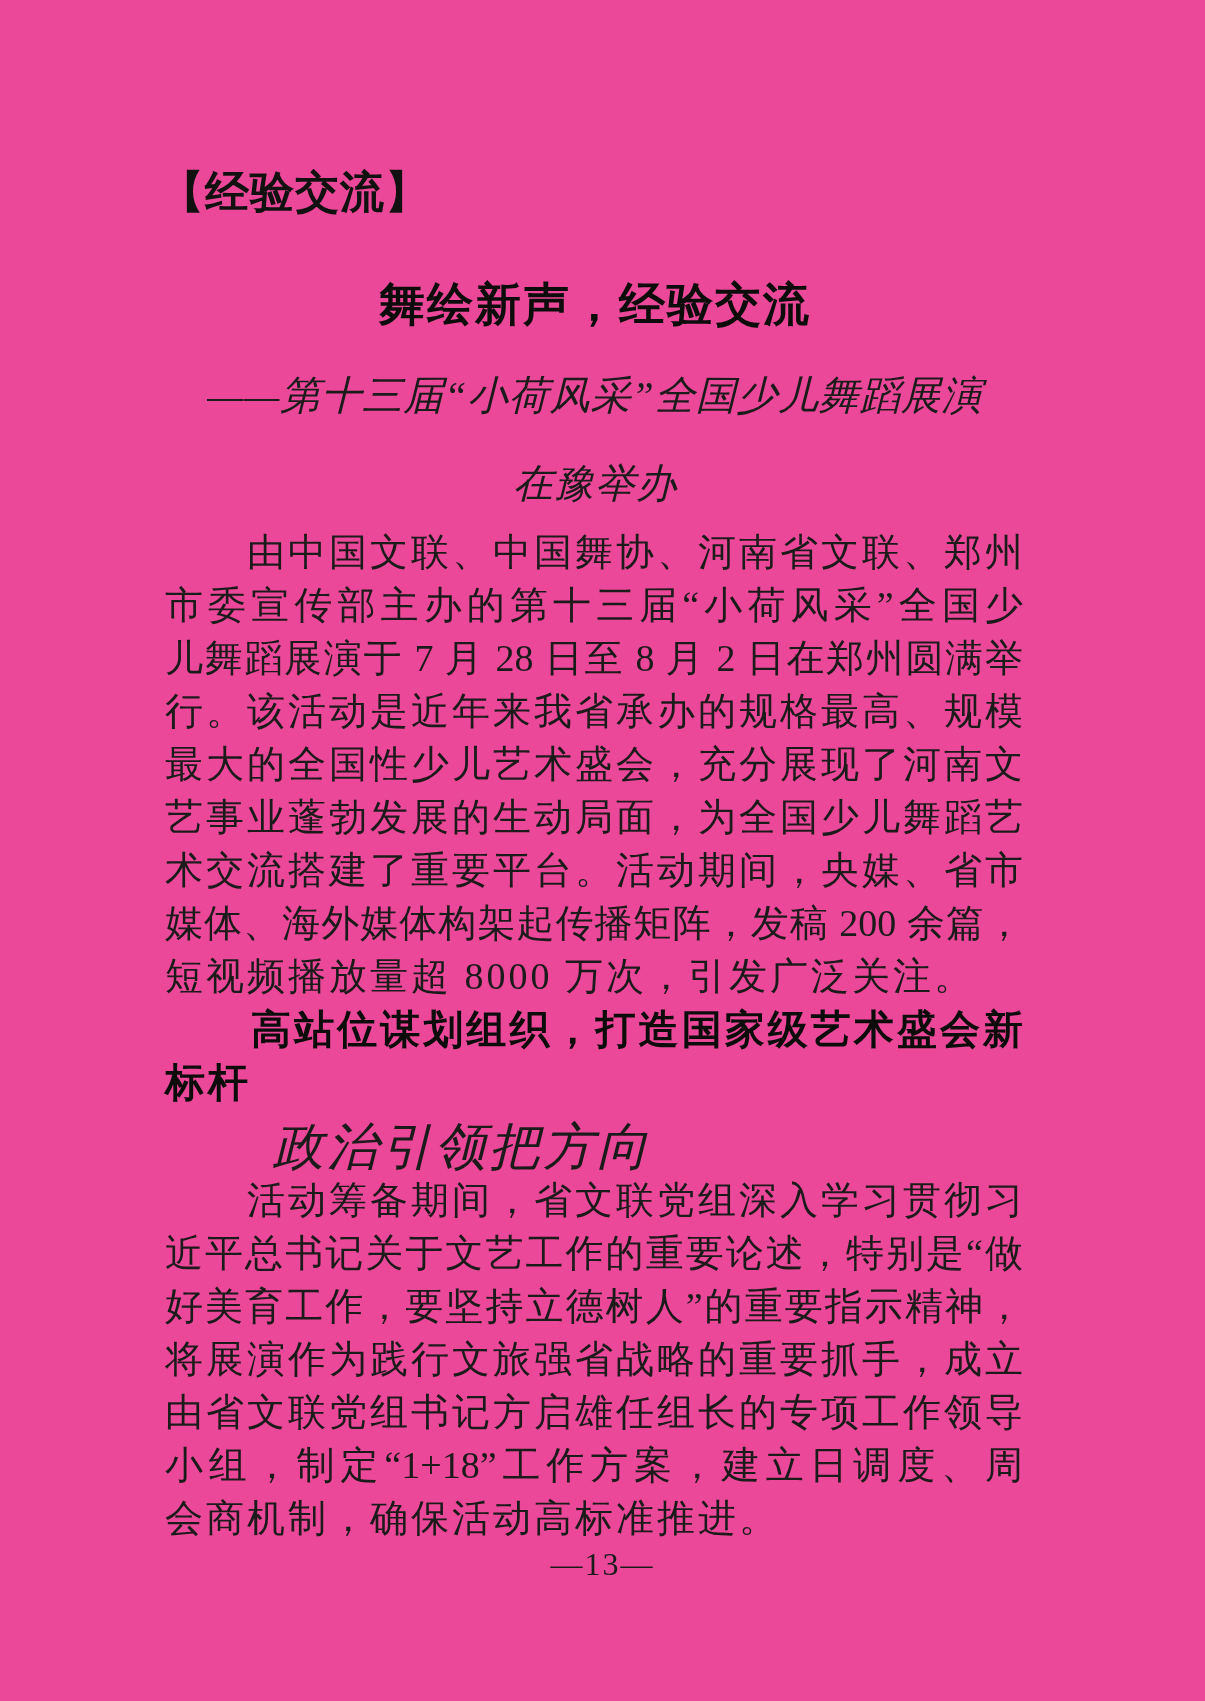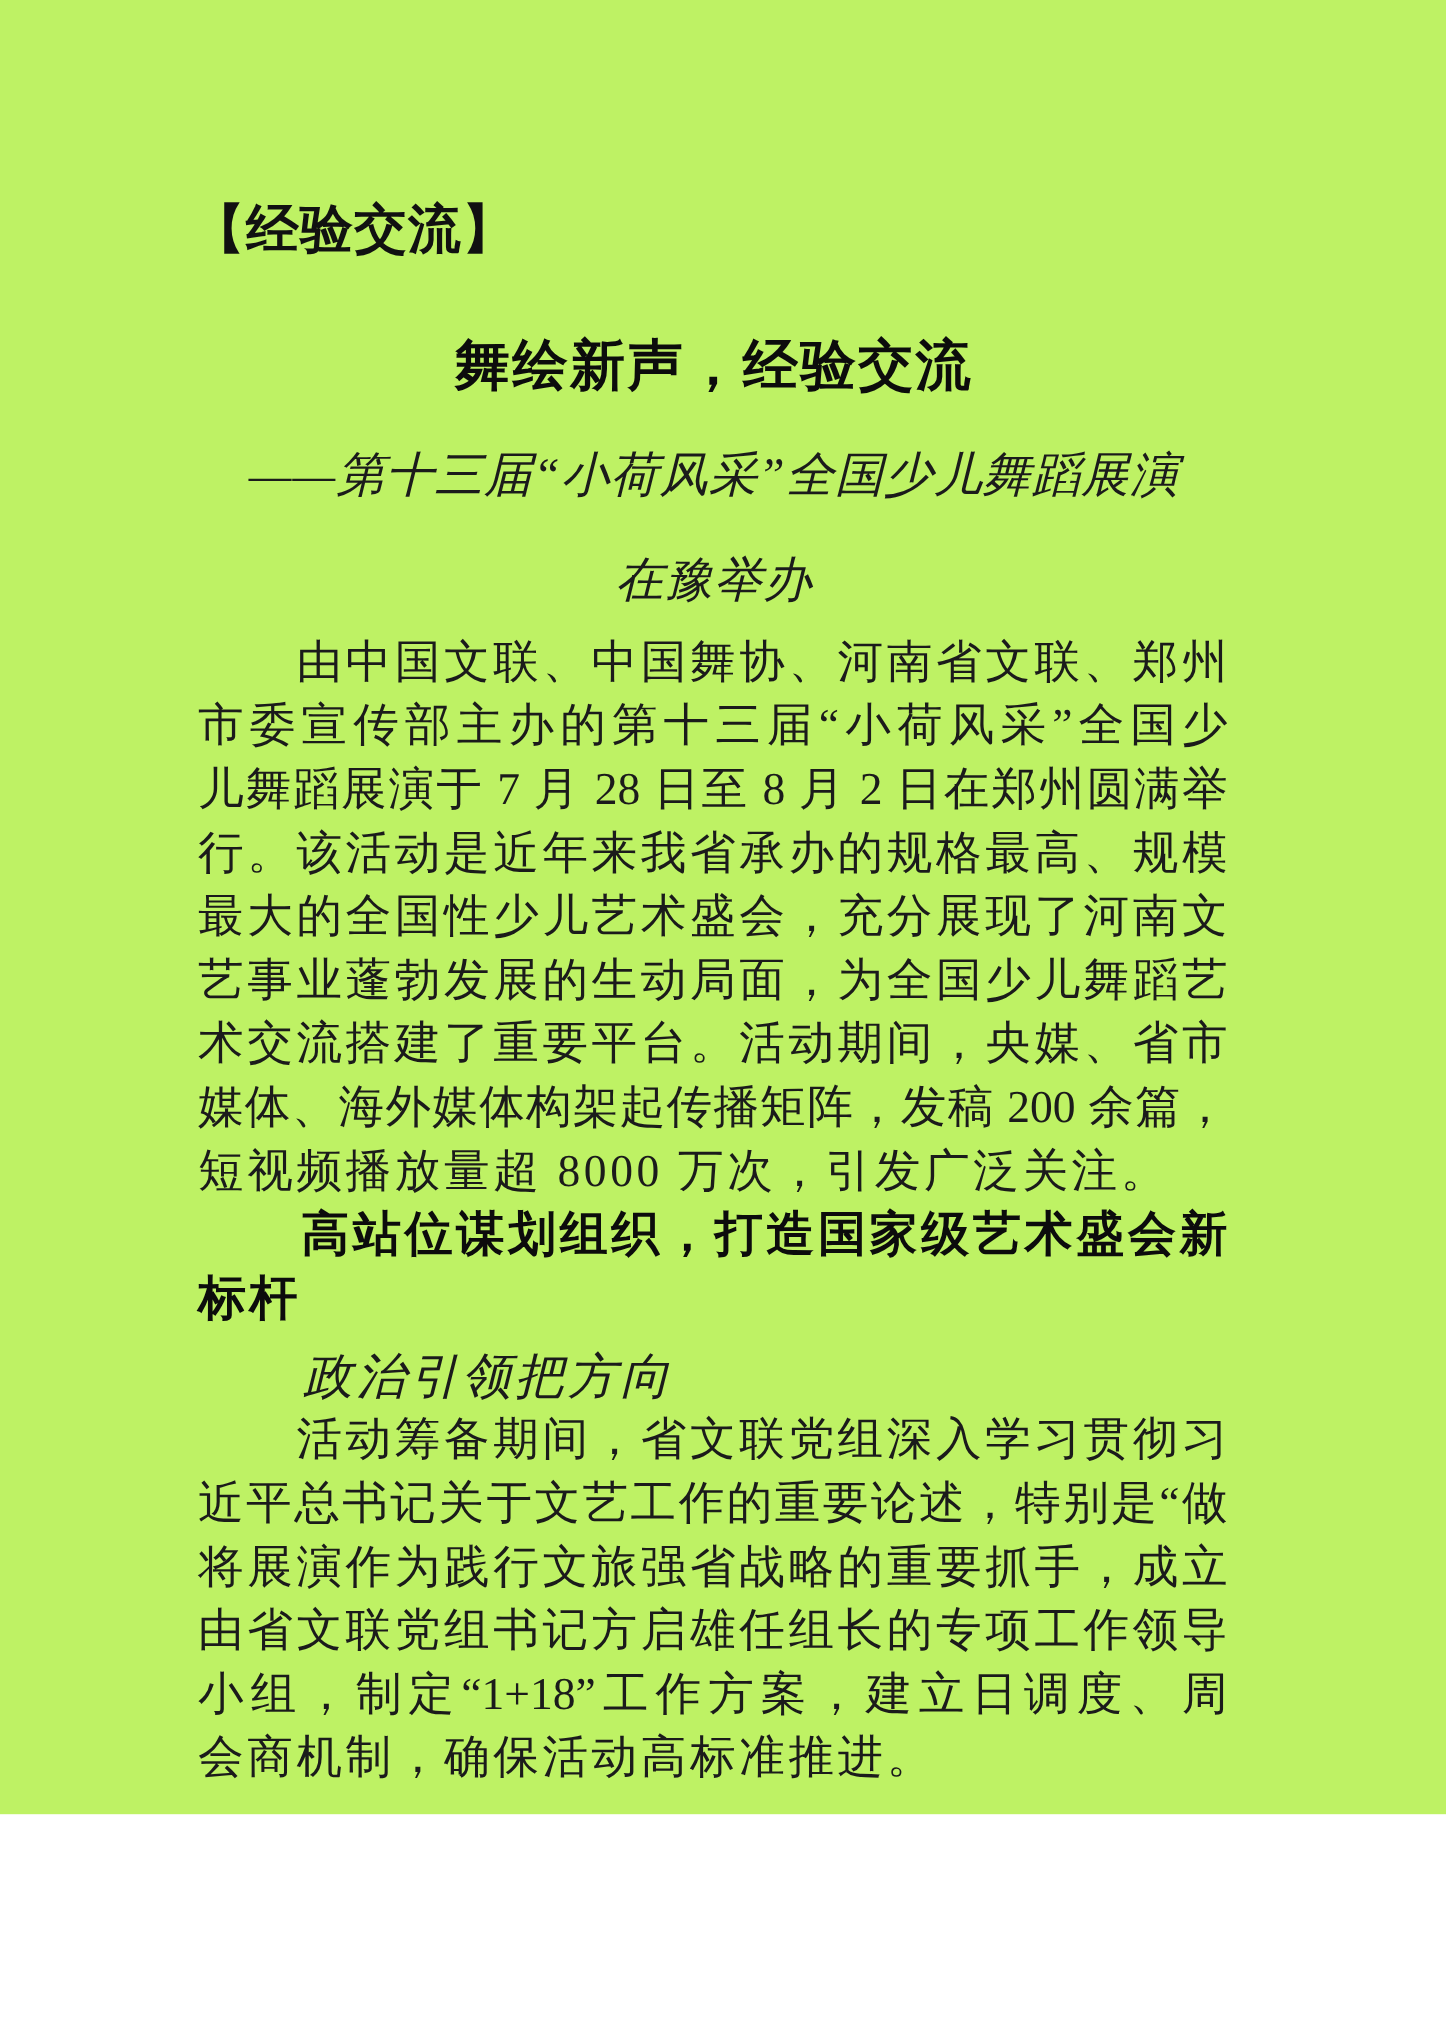--- a/index.html
+++ b/index.html
@@ -1,20 +1,20 @@
 <!DOCTYPE html>
 <html lang="zh"><head>
 <meta charset="utf-8">
 <style>
   html,body { margin:0; padding:0; background:#ffffff; }
   .page {
     position: relative;
     width: 1205px;
-    height: 1512px;
-    background: #bef264;
+    height: 1701px;
+    background: #ec4899;
     overflow: hidden;
     font-family: "Liberation Serif", serif;
     color: #1b1b1b;
   }
   .section-label {
     position: absolute;
     left: 160px;
     top: 164px;
     font-family: "Liberation Sans", sans-serif;
     font-weight: 700;
@@ -67,21 +67,21 @@
   .line:not(.j) { letter-spacing: 3px; }
   .hline {
     font-family: "Liberation Sans", sans-serif;
     font-weight: 700;
     font-size: 40px;
     color: #0c0c0c;
   }
   .subhead {
     font-style: italic; 
     margin-top: 12px;
-    font-size: 41px;
+    font-size: 51px;
   }
   .page-number {
     position: absolute;
     left: 0;
     top: 1546px;
     width: 1205px;
     text-align: center;
     font-size: 32px;
     color: #1b1b1b;
     letter-spacing: 2px;
@@ -112,20 +112,21 @@
         <div class="line">短视频播放量超 8000 万次，引发广泛关注。</div>
       </div>
     <div>
         <div class="line hline j">　　高站位谋划组织，打造国家级艺术盛会新</div>
         <div class="line hline">标杆</div>
       </div>
     <div class="line subhead">　　政治引领把方向</div>
     <div>
         <div class="line j">　　活动筹备期间，省文联党组深入学习贯彻习</div>
         <div class="line j">近平总书记关于文艺工作的重要论述，特别是“做</div>
+        <div class="line j">好美育工作，要坚持立德树人”的重要指示精神，</div>
         <div class="line j">将展演作为践行文旅强省战略的重要抓手，成立</div>
         <div class="line j">由省文联党组书记方启雄任组长的专项工作领导</div>
         <div class="line j">小组，制定“1+18”工作方案，建立日调度、周</div>
         <div class="line">会商机制，确保活动高标准推进。</div>
       </div>
   </div>
 
   <div class="page-number">—13—</div>
 </div>
 

